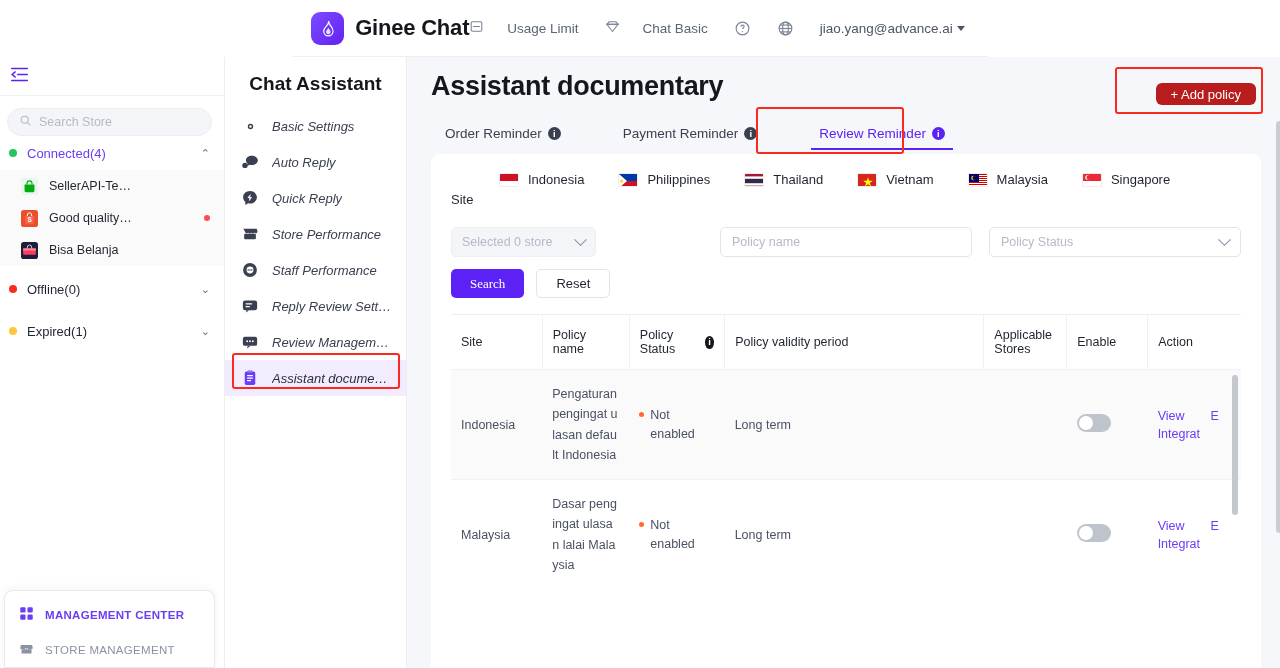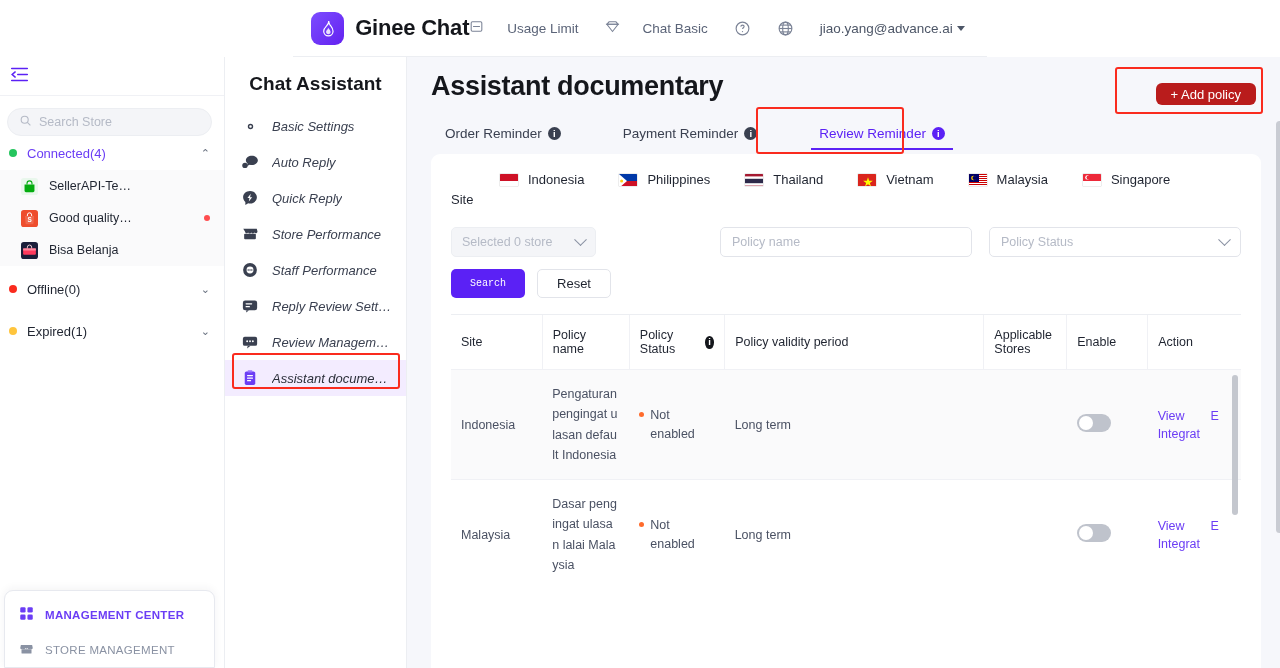--- a/index.html
+++ b/index.html
@@ -147,21 +147,21 @@
     height: 30px; border: 1px solid #e2e4ea; border-radius: 5px; padding: 0 11px; font-size: 12.5px;
     font-family: inherit; outline: none; color: #333; background: #fff;
   }
   .f-input::placeholder { color: #b5bac6; }
   .policy-name-in { width: 252px; margin-left: 124px; }
   .policy-status-in {
     width: 252px; margin-left: 17px; display:flex; align-items:center; justify-content: space-between;
     color: #b5bac6; cursor: pointer;
   }
   .btn-row { display: flex; gap: 12px; margin-top: 12px; }
-  .btn-search { background: #5b21f5; color: #fff; border: none; border-radius: 5px; height: 29px; padding: 0 19px; font-size: 10px; font-family: Liberation Mono, monospace; cursor: pointer; }
+  .btn-search { background: #5b21f5; color: #fff; border: none; border-radius: 5px; height: 29px; padding: 0 19px; font-size: 13px; font-family: Liberation Serif, serif; cursor: pointer; }
   .btn-reset { background: #fff; color: #1f2430; border: 1px solid #e2e4ea; border-radius: 5px; height: 29px; padding: 0 19px; font-size: 13px; font-family: inherit; cursor: pointer; }
 
   
   .table-wrap { margin-top: 16px; border-top: 1px solid #eceef2; position: relative; }
   table { width: 100%; border-collapse: collapse; table-layout: fixed; }
   th {
     font-size: 12.5px; font-weight: 400; color: #1f2430; text-align: left;
     padding: 13px 10px; vertical-align: middle; border-right: 1px solid #f0f1f5;
     background: #fff;
   }

